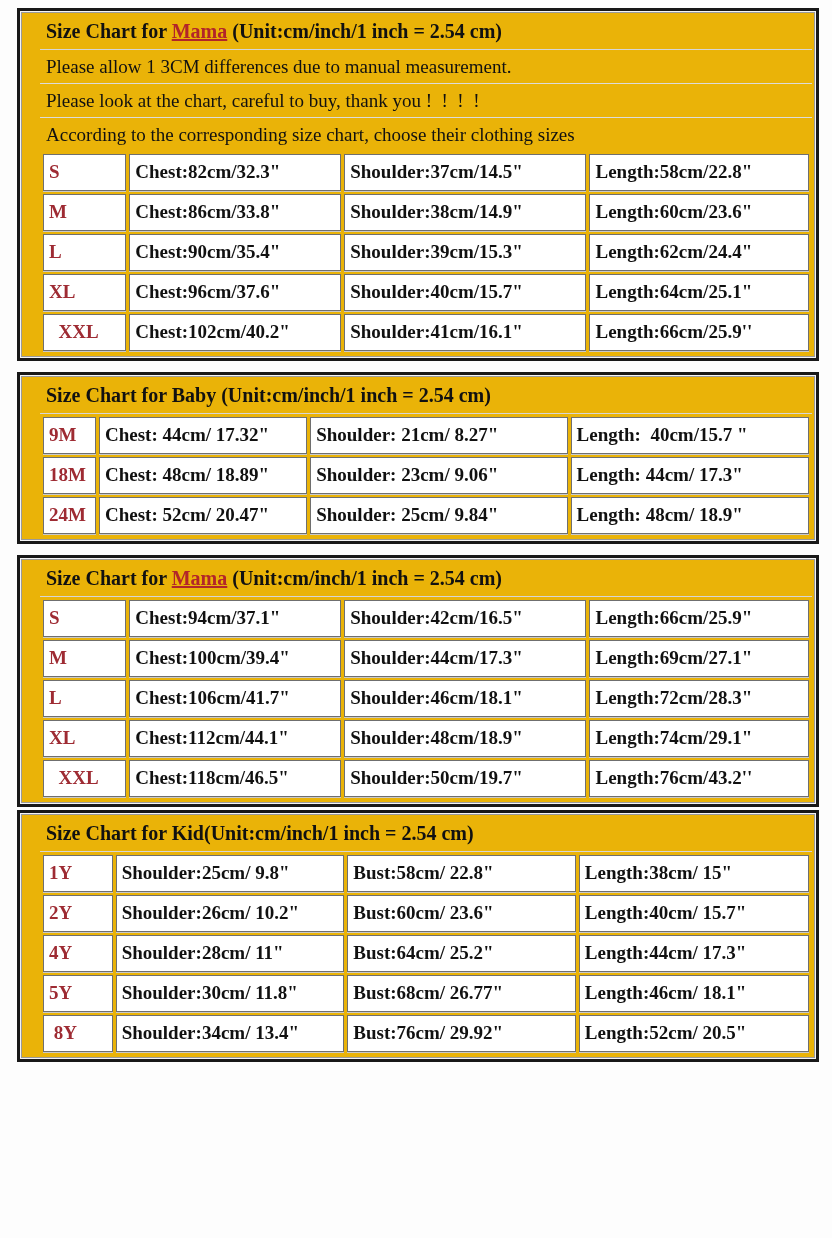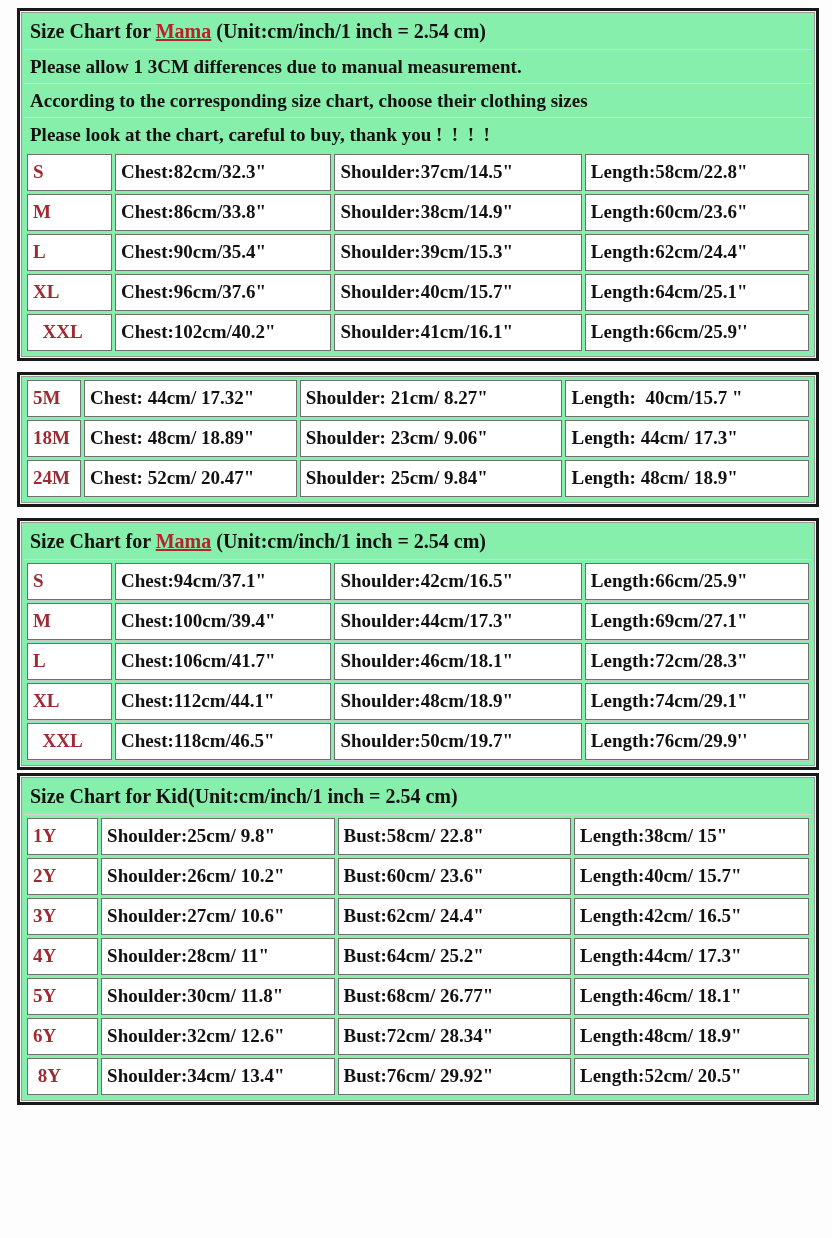--- a/index.html
+++ b/index.html
@@ -13,39 +13,39 @@
   }
   .page{display:flex;flex-direction:column;}
   .box{
     border:3px solid #181818;
     background:#f4f4f4;
     padding:1px;
     box-sizing:border-box;
   }
   .box-inner{
     border:1px solid #9a9a9a;
-    background:#86efac;
-    padding:0 2px 2px 2px;
+    background:#eab308;
+    padding:0 2px 2px 18px;
   }
   .gap-lg{height:11px;}
   .gap-sm{height:3px;}
   .section-title{
     font-weight:bold;
     font-size:20px;
     padding:7px 4px 6px 6px;
     white-space:pre;
     border-bottom:1px solid #d6d6d6;
   }
   .sec-name{color:#111;}
   .sec-name.red-name{
     color:var(--accent-red,#b2252a);
     text-decoration:underline;
   }
   .note{
-    font-weight:bold;
+    font-weight:normal;
     font-size:19px;
     padding:6px 4px 5px 6px;
     white-space:pre-wrap;
     border-bottom:1px solid #dcdcdc;
   }
   .note:last-of-type{border-bottom:none;}
   table{
     width:100%;
     border-collapse:separate;
     border-spacing:3px 3px;
@@ -80,22 +80,22 @@
 </style>
 </head>
 <body>
 
 <div class="page">
 
   <section class="box">
     <div class="box-inner">
       <div class="section-title"><span>Size Chart for </span><span class="sec-name red-name">Mama</span><span> (Unit:cm/inch/1 inch = 2.54 cm)</span></div>
       <div class="note">Please allow 1 3CM differences due to manual measurement.</div>
+      <div class="note">Please look at the chart, careful to buy, thank you !  !  !  !</div>
       <div class="note">According to the corresponding size chart, choose their clothing sizes</div>
-      <div class="note">Please look at the chart, careful to buy, thank you !  !  !  !</div>
       <table class="tbl-mama">
         <colgroup>
             <col class="c0">
             <col class="c1">
             <col class="c2">
             <col class="c3">
           </colgroup>
         <tbody>
             <tr>
               <td class="size-cell">S</td>
@@ -129,30 +129,31 @@
             </tr>
           </tbody>
       </table>
     </div>
   </section>
 
   <div class="gap-lg"></div>
 
   <section class="box">
     <div class="box-inner">
+      <div class="section-title"><span>Size Chart for </span><span class="sec-name">Baby</span><span> (Unit:cm/inch/1 inch = 2.54 cm)</span></div>
       <table class="tbl-baby">
         <colgroup>
             <col class="c0">
             <col class="c1">
             <col class="c2">
             <col class="c3">
           </colgroup>
         <tbody>
             <tr>
-              <td class="size-cell">5M</td>
+              <td class="size-cell">9M</td>
               <td class="val-cell">Chest: 44cm/ 17.32"</td>
               <td class="val-cell">Shoulder: 21cm/ 8.27"</td>
               <td class="val-cell">Length:  40cm/15.7 "</td>
             </tr>
             <tr>
               <td class="size-cell">18M</td>
               <td class="val-cell">Chest: 48cm/ 18.89"</td>
               <td class="val-cell">Shoulder: 23cm/ 9.06"</td>
               <td class="val-cell">Length: 44cm/ 17.3"</td>
             </tr>
@@ -201,21 +202,21 @@
             <tr>
               <td class="size-cell">XL</td>
               <td class="val-cell">Chest:112cm/44.1"</td>
               <td class="val-cell">Shoulder:48cm/18.9"</td>
               <td class="val-cell">Length:74cm/29.1"</td>
             </tr>
             <tr>
               <td class="size-cell">  XXL</td>
               <td class="val-cell">Chest:118cm/46.5"</td>
               <td class="val-cell">Shoulder:50cm/19.7"</td>
-              <td class="val-cell">Length:76cm/29.9''</td>
+              <td class="val-cell">Length:76cm/43.2''</td>
             </tr>
           </tbody>
       </table>
     </div>
   </section>
 
   <div class="gap-sm"></div>
 
   <section class="box">
     <div class="box-inner">
@@ -234,44 +235,32 @@
               <td class="val-cell">Bust:58cm/ 22.8"</td>
               <td class="val-cell">Length:38cm/ 15"</td>
             </tr>
             <tr>
               <td class="size-cell">2Y</td>
               <td class="val-cell">Shoulder:26cm/ 10.2"</td>
               <td class="val-cell">Bust:60cm/ 23.6"</td>
               <td class="val-cell">Length:40cm/ 15.7"</td>
             </tr>
             <tr>
-              <td class="size-cell">3Y</td>
-              <td class="val-cell">Shoulder:27cm/ 10.6"</td>
-              <td class="val-cell">Bust:62cm/ 24.4"</td>
-              <td class="val-cell">Length:42cm/ 16.5"</td>
-            </tr>
-            <tr>
               <td class="size-cell">4Y</td>
               <td class="val-cell">Shoulder:28cm/ 11"</td>
               <td class="val-cell">Bust:64cm/ 25.2"</td>
               <td class="val-cell">Length:44cm/ 17.3"</td>
             </tr>
             <tr>
               <td class="size-cell">5Y</td>
               <td class="val-cell">Shoulder:30cm/ 11.8"</td>
               <td class="val-cell">Bust:68cm/ 26.77"</td>
               <td class="val-cell">Length:46cm/ 18.1"</td>
             </tr>
             <tr>
-              <td class="size-cell">6Y</td>
-              <td class="val-cell">Shoulder:32cm/ 12.6"</td>
-              <td class="val-cell">Bust:72cm/ 28.34"</td>
-              <td class="val-cell">Length:48cm/ 18.9"</td>
-            </tr>
-            <tr>
               <td class="size-cell"> 8Y</td>
               <td class="val-cell">Shoulder:34cm/ 13.4"</td>
               <td class="val-cell">Bust:76cm/ 29.92"</td>
               <td class="val-cell">Length:52cm/ 20.5"</td>
             </tr>
           </tbody>
       </table>
     </div>
   </section>
 

